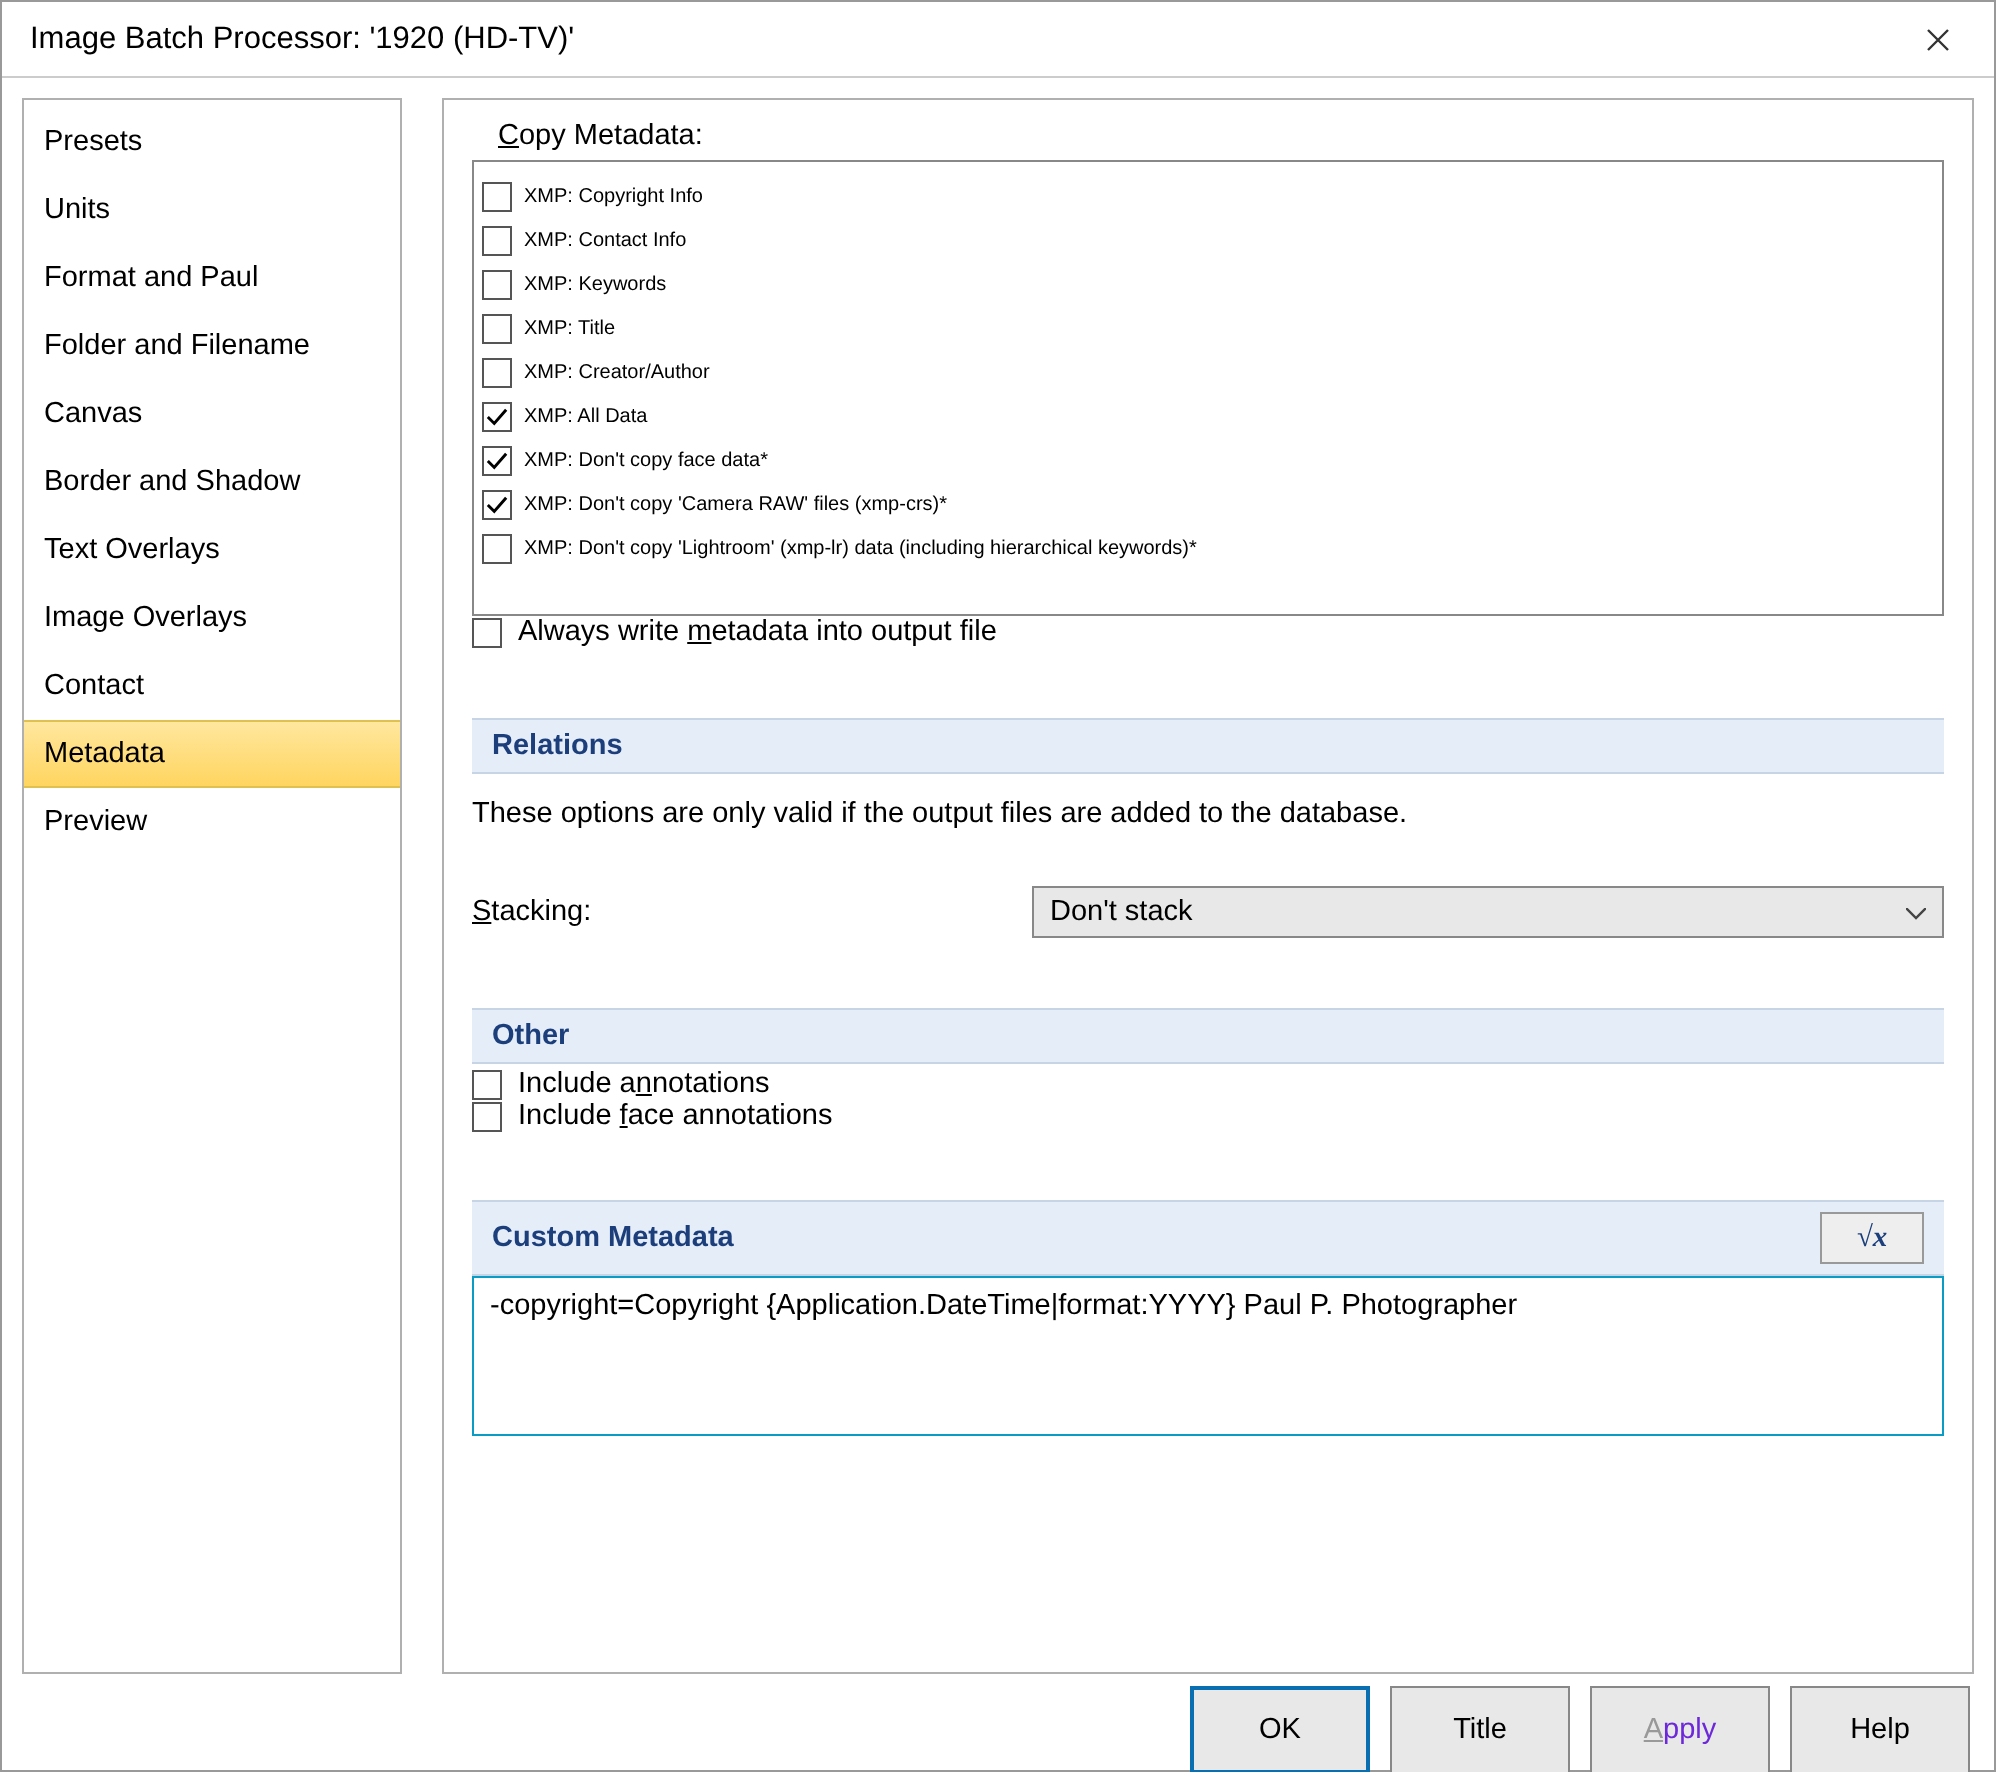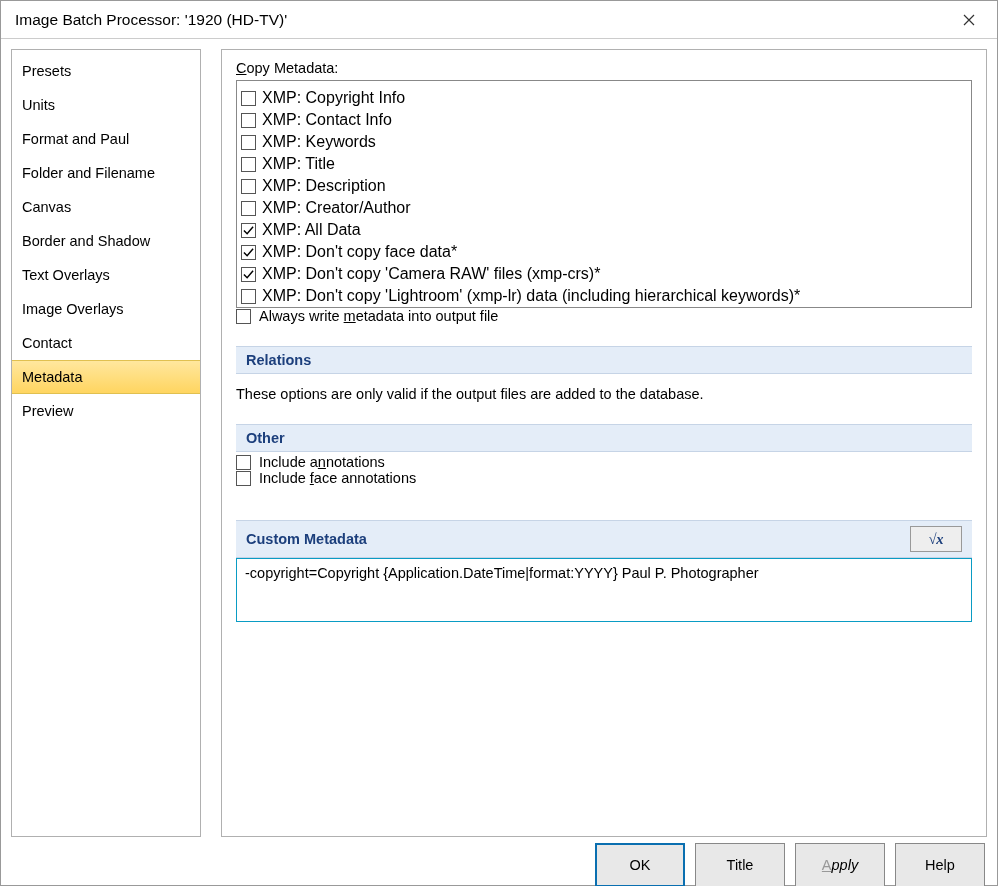--- a/index.html
+++ b/index.html
@@ -51,54 +51,54 @@
   border-bottom: 1px solid #e0c050;
   padding-top: 8px; padding-bottom: 8px;
 }
 .main {
   flex: 1;
   border: 1px solid #b0b0b0;
   padding: 10px 14px;
   overflow: hidden;
   display: flex; flex-direction: column;
 }
-.label { margin-bottom: 4px; }
+.label { margin-bottom: 4px; margin-left: 13px; }
 .listbox {
   border: 1px solid #888;
   height: 228px;
   overflow-y: scroll;
   background: #fff;
 }
 .list-row {
   display: flex;
   align-items: center;
   padding: 0 4px;
   height: 22px;
-  font-size: 16px;
+  font-size: 10px;
 }
 .list-row:first-child { margin-top: 6px; }
 .chk {
   width: 15px; height: 15px;
   border: 1px solid #555;
   margin-right: 6px;
   display: inline-flex; align-items: center; justify-content: center;
   background: #fff;
 }
 .chk svg { width: 11px; height: 11px; display: none; }
 .chk.checked svg { display: block; }
 .ck-row { display: flex; align-items: center; }
 .ck-row .chk { margin-right: 8px; }
 .section-header {
   background: #e4edf8;
   border-top: 1px solid #c6d4e6;
   border-bottom: 1px solid #c6d4e6;
   color: #1c3f7c;
   font-weight: bold;
   padding: 5px 10px;
-  margin-top: 22px;
+  margin-top: 35px;
   display: flex;
   align-items: center;
 }
 .section-header .fx-btn {
   margin-left: auto;
   width: 52px; height: 26px;
   border: 1px solid #999;
   background: #eee;
   font-style: italic;
   display: flex; align-items: center; justify-content: center;
@@ -111,21 +111,21 @@
   flex: 1;
   border: 1px solid #888;
   background: #e8e8e8;
   height: 26px;
   display: flex; align-items: center;
   padding: 0 8px;
 }
 .select .chev { margin-left: auto; }
 .textarea-wrap {
   border: 1px solid #0a9cc4;
-  height: 64px;
+  height: 80px;
   margin-top: 0;
   padding: 4px 6px;
 }
 .textarea {
   width: 100%; height: 100%;
   border: none; outline: none; resize: none;
   font: inherit;
 }
 .footer {
   height: 40px;
@@ -190,24 +190,20 @@
           <div class="list-row">
             <span class="chk"></span>
             <span>XMP: Keywords</span>
           </div>
           <div class="list-row">
             <span class="chk"></span>
             <span>XMP: Title</span>
           </div>
           <div class="list-row">
             <span class="chk"></span>
-            <span>XMP: Description</span>
-          </div>
-          <div class="list-row">
-            <span class="chk"></span>
             <span>XMP: Creator/Author</span>
           </div>
           <div class="list-row">
             <span class="chk checked">
               <svg viewBox="0 0 12 12">
                 <path d="M1 6 L4.5 9.5 L11 2" stroke="#000" stroke-width="1.6" fill="none"></path>
               </svg>
             </span>
             <span>XMP: All Data</span>
           </div>
@@ -237,20 +233,31 @@
       <div class="ck-row">
         <span class="chk"></span>
         <span>Always write <span class="u">m</span>etadata into output file</span>
       </div>
 
       <div class="section-header">
         <span>Relations</span>
       </div>
       <div class="note">These options are only valid if the output files are added to the database.</div>
 
+      <div class="field-row">
+        <span class="flabel"><span class="u">S</span>tacking:</span>
+        <div class="select">
+          <span>Don't stack</span>
+          <span class="chev">
+            <svg width="10" height="6" viewBox="0 0 10 6">
+                <path d="M0 0 L5 5 L10 0" stroke="#444" stroke-width="1.2" fill="none"></path>
+              </svg>
+          </span>
+        </div>
+      </div>
 
       <div class="section-header">
         <span>Other</span>
       </div>
       <div class="stack-block">
         <div class="ck-row">
           <span class="chk"></span>
           <span>Include a<span class="u">n</span>notations</span>
         </div>
         <div class="ck-row">
@@ -269,17 +276,17 @@
 
       <div class="spacer-flex"></div>
     </div>
   </div>
 
   <div class="footer">
     <div class="btn primary">OK</div>
     <div class="btn">Title</div>
     <div class="btn disabled">
       <span class="u" style="color:#999;">A</span>
-        <span style="color:#000000;font-style:italic;">pply</span>
+        <span style="color:#6d28d9;">pply</span>
     </div>
     <div class="btn">Help</div>
   </div>
 </div>
 
 </body></html>

